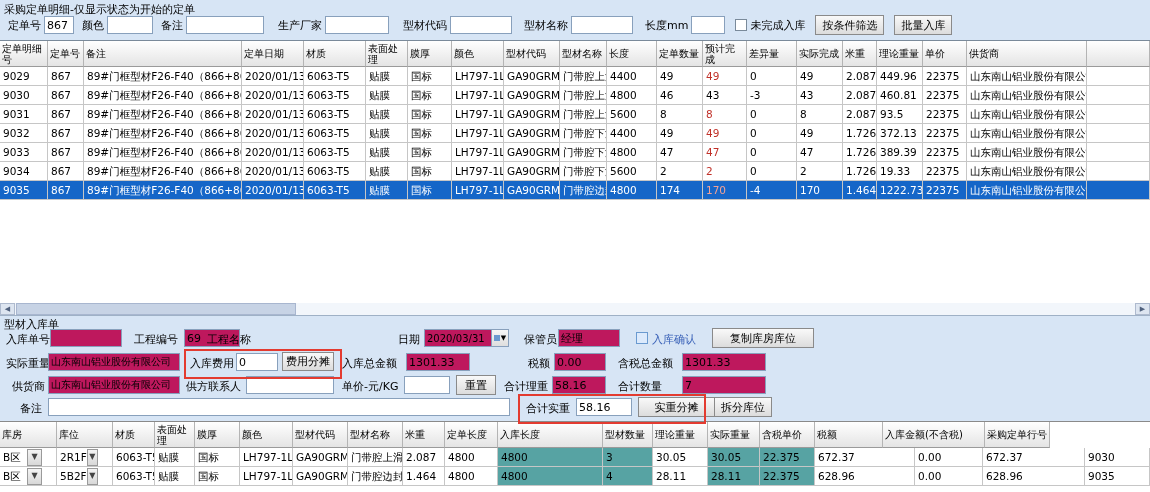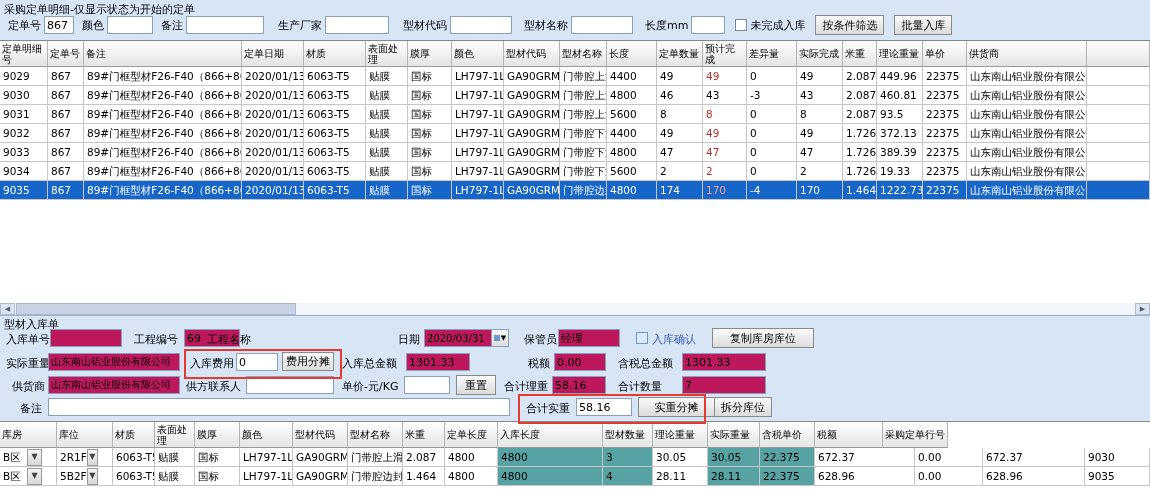--- a/index.html
+++ b/index.html
@@ -329,20 +329,21 @@
           <div class="g-cell" style="width: 55px;">型材代码</div>
           <div class="g-cell" style="width: 55px;">型材名称</div>
           <div class="g-cell" style="width: 42px;">米重</div>
           <div class="g-cell" style="width: 53px;">定单长度</div>
           <div class="g-cell" style="width: 105px;">入库长度</div>
           <div class="g-cell" style="width: 50px;">型材数量</div>
           <div class="g-cell" style="width: 55px;">理论重量</div>
           <div class="g-cell" style="width: 52px;">实际重量</div>
           <div class="g-cell" style="width: 55px;">含税单价</div>
           <div class="g-cell" style="width: 68px;">税额</div>
+          <div class="g-cell" style="width: 102px;">入库金额(不含税)</div>
           <div class="g-cell" style="width: 65px;">采购定单行号</div>
         </div>
         <div class="g-row">
           <div class="g-cell combo" style="width: 57px;">
             <span>B区</span>
             <span class="cbtn">▼</span>
           </div>
           <div class="g-cell combo" style="width: 56px;">
             <span>2R1F</span>
             <span class="cbtn">▼</span>

